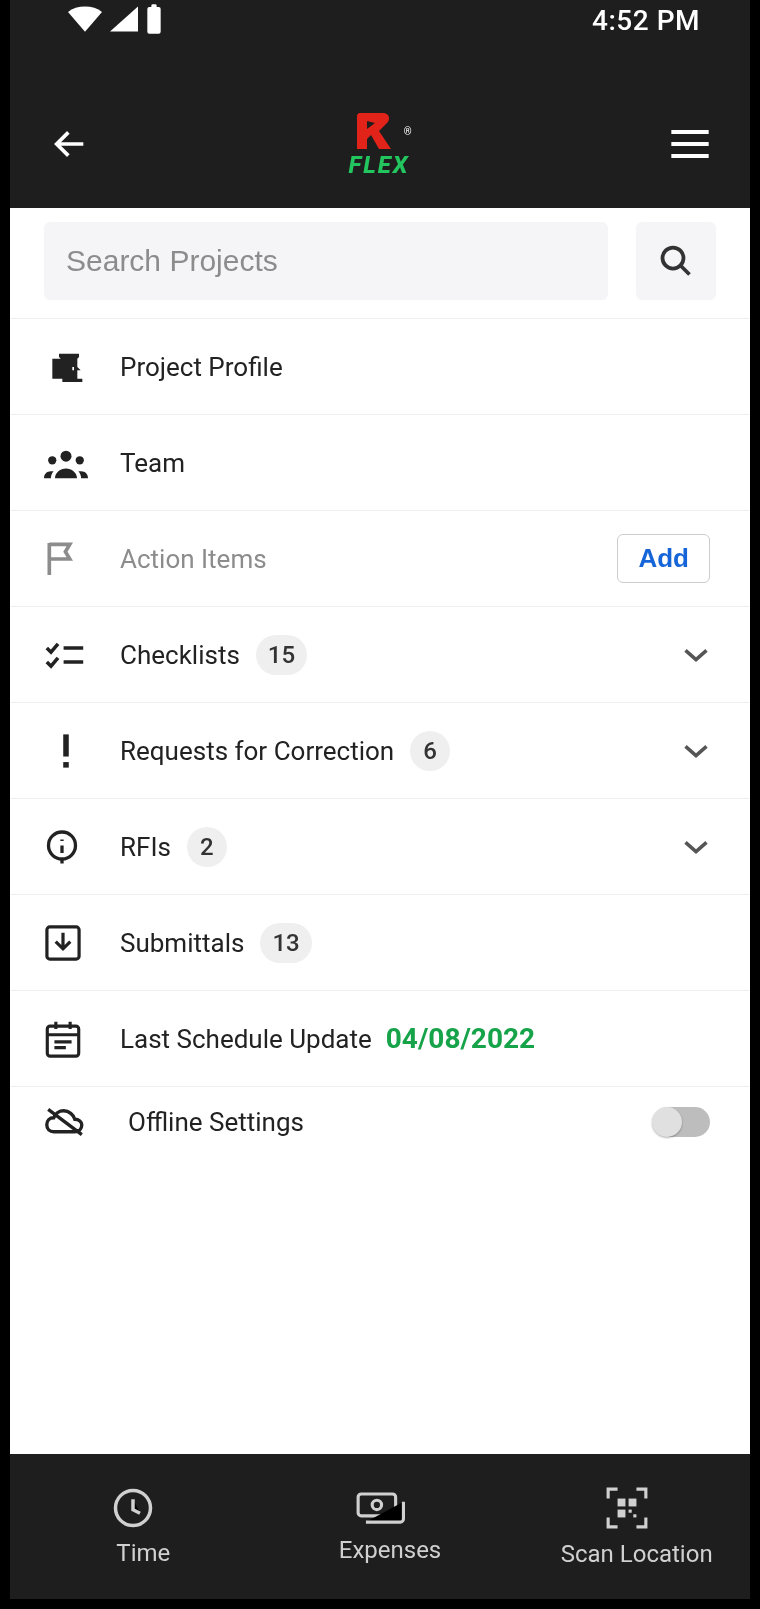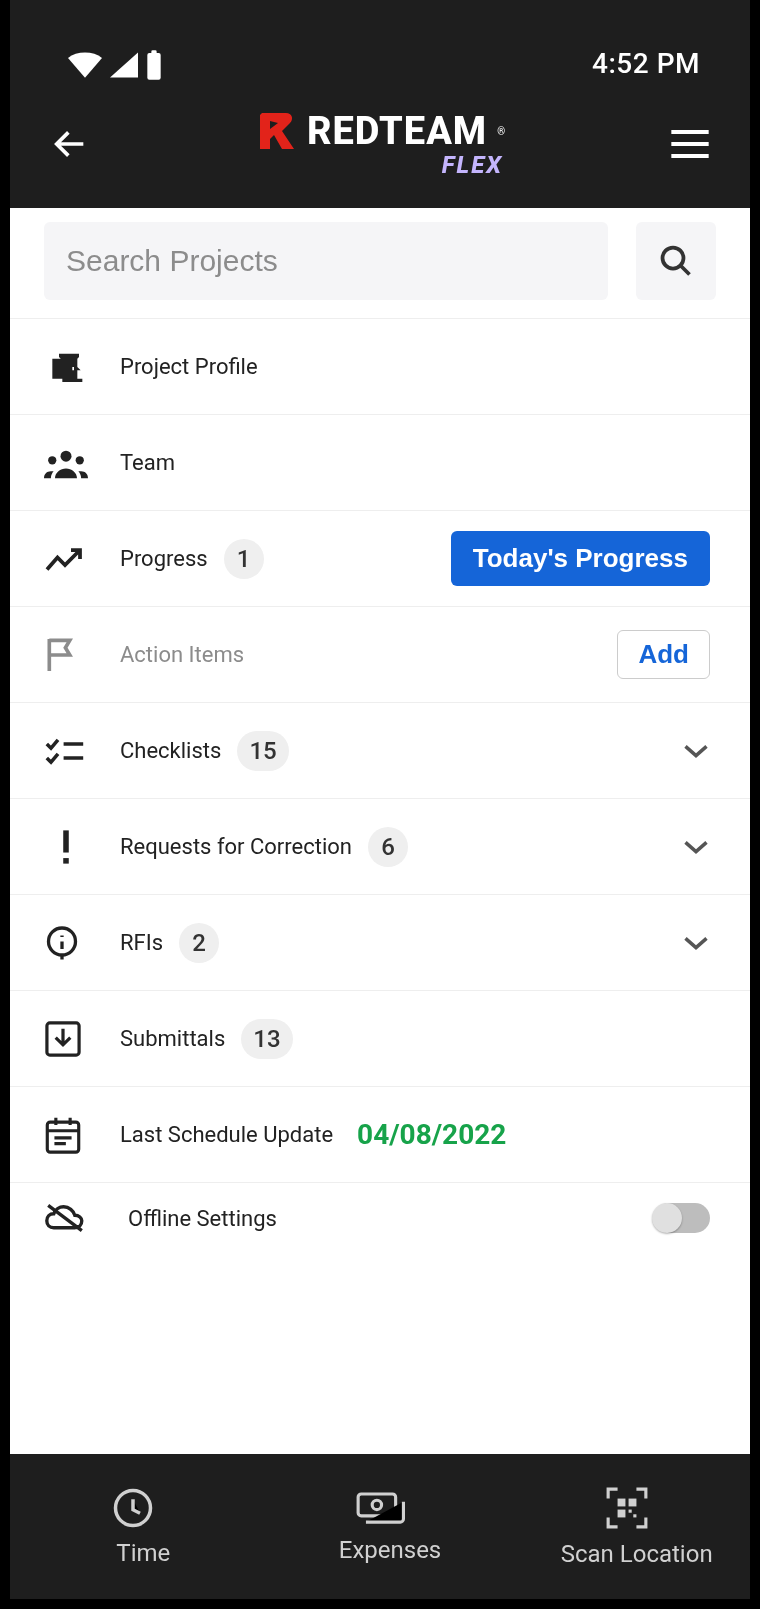--- a/index.html
+++ b/index.html
@@ -18,42 +18,42 @@
     border-right: 10px solid #000;
     border-bottom: 10px solid #000;
     display: flex;
     flex-direction: column;
     background: #fff;
   }
   .status-bar {
     height: 80px;
     background: #1e1e1e;
     display: flex;
-    align-items: flex-end;
+    align-items: flex-start;
     justify-content: space-between;
-    padding: 16px 50px 0 58px;
+    padding: 4px 50px 0 58px;
     color: #fff;
   }
   .status-left { display: flex; align-items: center; gap: 8px; }
   .status-time { font-size: 28px; font-weight: 500; letter-spacing: 0.5px; }
   .app-bar {
     height: 128px;
     background: #1e1e1e;
     display: flex;
     align-items: center;
     padding: 0 36px;
     gap: 20px;
   }
   .back-btn { color: #fff; display:flex; align-items:center; justify-content:center; width:48px; height:48px; }
   .logo-wrap { flex:1; display:flex; justify-content:center; align-items:center; }
   .logo { display:flex; flex-direction:column; align-items:flex-end; }
   .logo-top { display:flex; align-items:center; gap:10px; }
   .logo-text { color:#fff; font-weight:800; font-size:38px; letter-spacing:1px; position:relative; }
   .logo-tm { color:#fff; font-size:10px; vertical-align:super; }
-  .logo-flex { color:#c4b5fd; font-weight:800; font-size:24px; letter-spacing:2px; font-style:italic; margin-top:-2px; margin-right:2px;}
+  .logo-flex { color:#22c55e; font-weight:800; font-size:24px; letter-spacing:2px; font-style:italic; margin-top:-2px; margin-right:2px;}
   .menu-btn { color:#fff; display:flex; align-items:center; justify-content:center; width:48px; height:48px; }
 
   .project-header {
     display:flex; align-items:center; justify-content:space-between;
     padding: 26px 40px 26px 34px;
     border-bottom:1px solid #eee;
   }
   .project-title { font-size:34px; font-weight:500; color:#1a1a1a; letter-spacing:-0.5px; }
 
   .search-row { display:flex; gap:28px; padding: 14px 34px 18px; border-bottom:1px solid #eee; }
@@ -66,38 +66,38 @@
     width:80px; background:#f5f5f7; border:none; border-radius:6px;
     display:flex; align-items:center; justify-content:center;
   }
 
   .list { flex:1; overflow:hidden; }
   .row {
     display:flex; align-items:center; padding: 0 40px 0 34px;
     height:96px; border-bottom:1px solid #eee;
   }
   .row-icon { width:76px; display:flex; align-items:center; justify-content:flex-start; color:#222; }
-  .row-label { font-size:22px; color:#222; font-weight:400; }
+  .row-label { font-size:26px; color:#222; font-weight:400; }
   .row-label.muted { color:#8c8c8c; }
   .row-spacer { flex:1; }
   .badge {
     background:#efefef; border-radius:20px; min-width:40px; height:40px;
     display:inline-flex; align-items:center; justify-content:center;
     font-size:24px; color:#333; padding:0 12px; margin-left:16px; font-weight:500;
   }
   .btn-primary {
     background:#1565d8; color:#fff; border:none; border-radius:6px;
     font-size:26px; font-weight:600; padding:12px 22px;
   }
   .btn-outline {
     background:#fff; color:#1565d8; border:1.5px solid #ccc; border-radius:6px;
     font-size:26px; font-weight:600; padding:8px 20px;
   }
   .chev { color:#555; }
-  .date-green { color:#17a34a; font-size:28px; font-weight:700; margin-left:24px; }
+  .date-green { color:#17a34a; font-size:28px; font-weight:700; margin-left:14px; }
 
   .row.partial { height:70px; overflow:hidden; border-bottom:none;gap:8px;}
   .toggle {
     width:56px; height:30px; border-radius:15px; background:#bdbdbd; position:relative;
   }
   .toggle::after {
     content:""; position:absolute; width:30px; height:30px; border-radius:50%;
     background:#e0e0e0; left:-2px; top:0; box-shadow:0 1px 2px rgba(0,0,0,0.3);
   }
 
@@ -138,21 +138,20 @@
       <svg width="40" height="40" viewBox="0 0 24 24">
           <path fill="none" stroke="#fff" stroke-width="2.2" d="M20 12H4 M11 5l-7 7 7 7"></path>
         </svg>
     </div>
     <div class="logo-wrap">
       <div class="logo">
         <div class="logo-top">
           <svg width="42" height="44" viewBox="0 0 40 44">
             <path fill="#e2231a" d="M6 4 L30 4 C36 4 38 10 34 14 L26 22 L38 40 L26 40 L18 26 L14 30 L14 40 L4 40 L4 6 Z M14 12 L14 20 L22 14 Z"></path>
           </svg>
-          <span class="logo-text">REDTEAM</span>
             <span class="logo-tm">®</span>
         </div>
         <div class="logo-flex">FLEX</div>
       </div>
     </div>
     <div class="menu-btn">
       <svg width="40" height="32" viewBox="0 0 30 24">
           <path stroke="#fff" stroke-width="3" d="M1 3h28M1 12h28M1 21h28"></path>
         </svg>
     </div>
@@ -185,31 +184,20 @@
         <svg width="44" height="32" viewBox="0 0 32 22">
             <circle cx="16" cy="6" r="4" fill="#222"></circle>
             <circle cx="6" cy="9" r="3" fill="#222"></circle>
             <circle cx="26" cy="9" r="3" fill="#222"></circle>
             <path fill="#222" d="M8 22c0-4 4-7 8-7s8 3 8 7H8zM0 22c0-3 2-5 5-5 1 0 1 0 2 0-1 1-2 3-2 5H0zM27 22c0-2-1-4-2-5 1 0 1 0 2 0 3 0 5 2 5 5h-5z"></path>
           </svg>
       </div>
       <span class="row-label">Team</span>
     </div>
 
-    <div class="row">
-      <div class="row-icon">
-        <svg width="42" height="28" viewBox="0 0 28 18">
-            <path fill="none" stroke="#222" stroke-width="2.5" d="M2 16l7-8 5 5L24 3M18 3h6v6"></path>
-          </svg>
-      </div>
-      <span class="row-label">Progress</span>
-      <span class="badge">1</span>
-      <div class="row-spacer"></div>
-      <button class="btn-primary">Today's Progress</button>
-    </div>
 
     <div class="row">
       <div class="row-icon">
         <svg width="34" height="38" viewBox="0 0 22 26">
             <path fill="none" stroke="#8c8c8c" stroke-width="2.5" d="M3 2v22M3 3h14l-3 5 3 5H3"></path>
           </svg>
       </div>
       <span class="row-label muted">Action Items</span>
       <div class="row-spacer"></div>
       <button class="btn-outline">Add</button>

